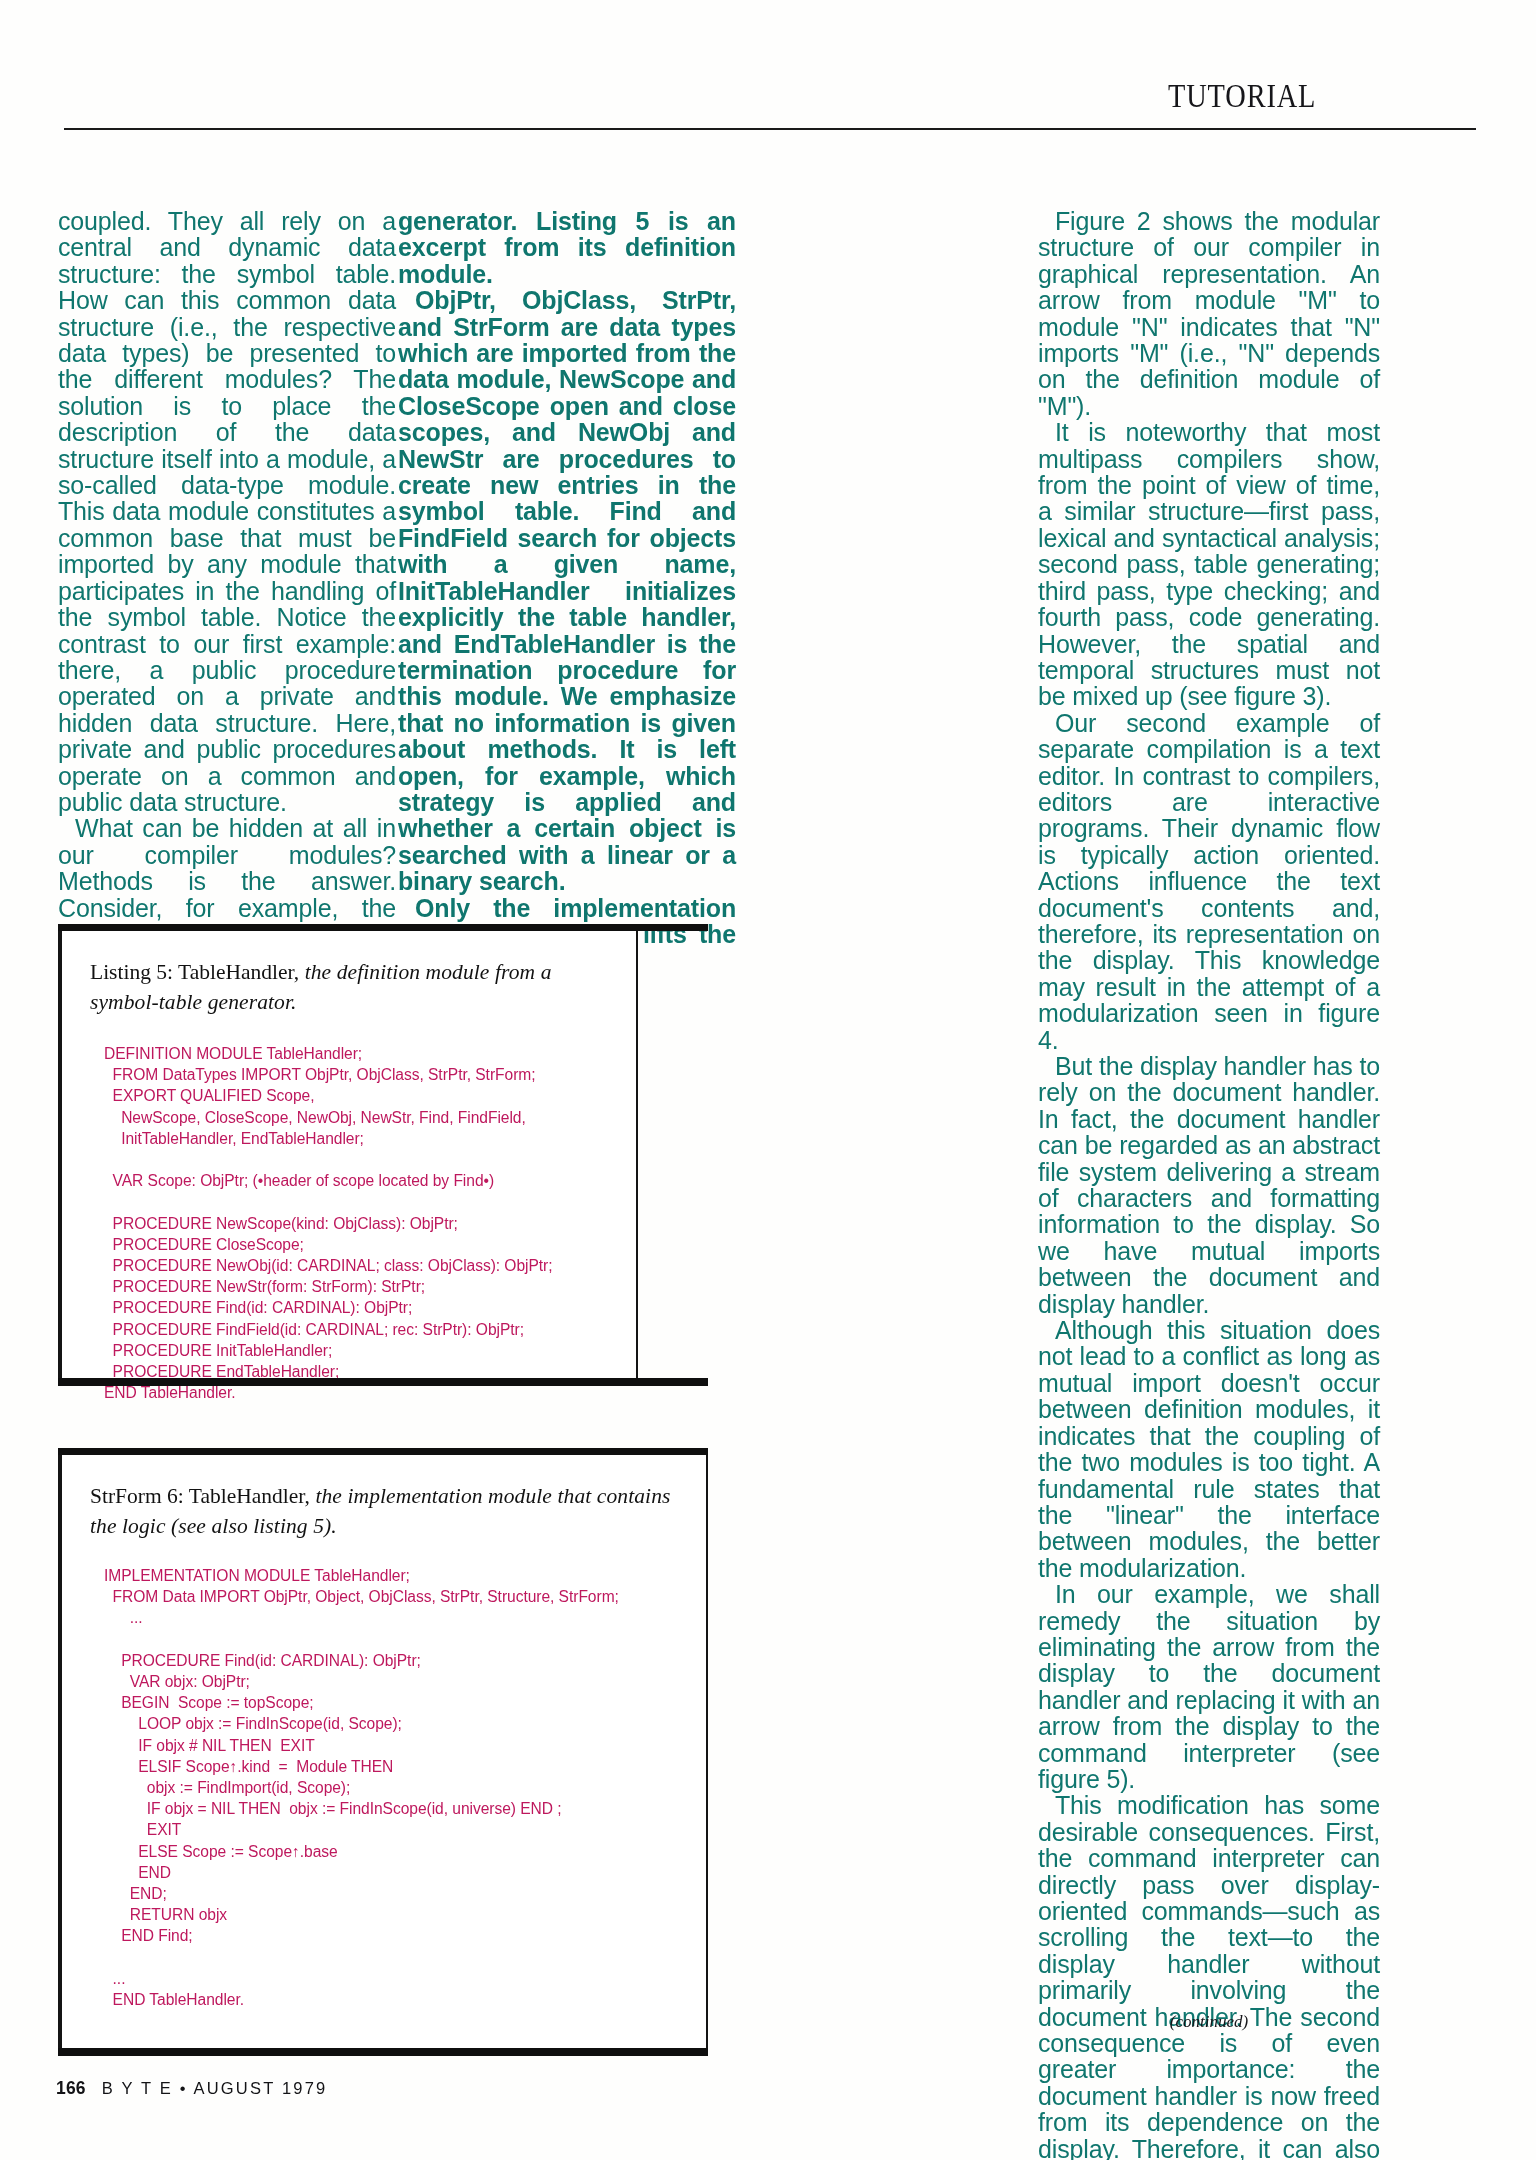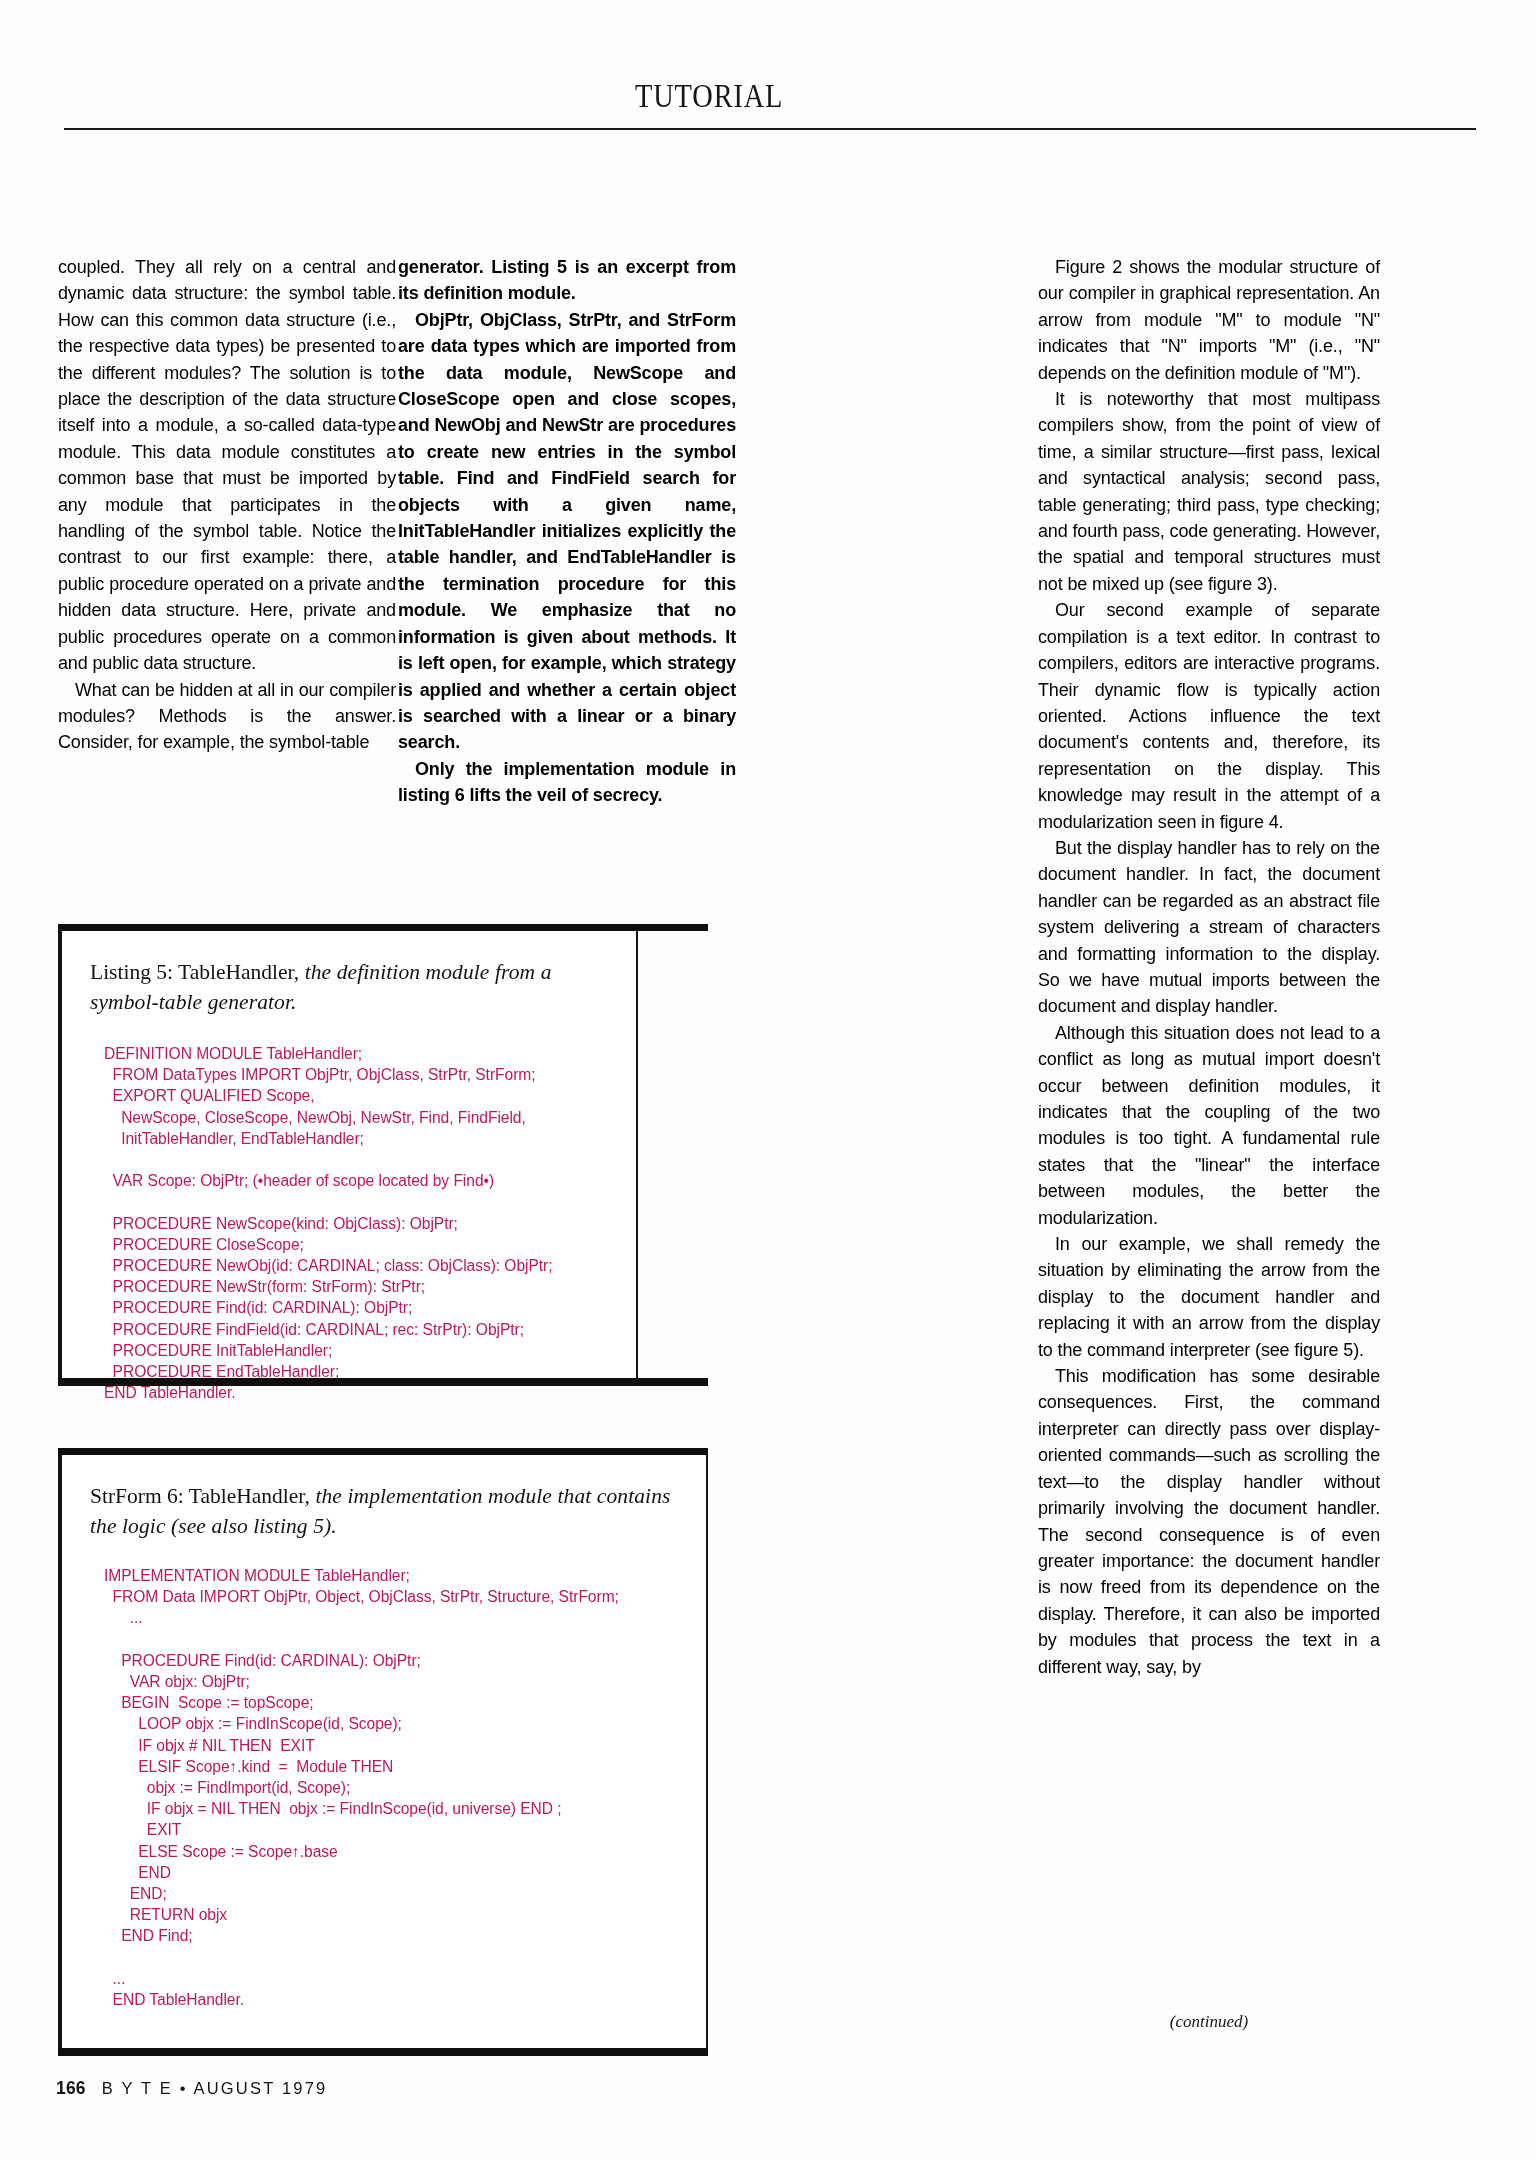--- a/index.html
+++ b/index.html
@@ -23,22 +23,21 @@
     height: 2160px;
     background: #fefefd;
   }
 
   
   .masthead {
     position: absolute;
     left: 0;
     top: 78px;
     width: 1328px;
-    text-align: center;
-    padding-left: 45px;
+    text-align: right;
   }
   .masthead-title {
     font-family: "Liberation Serif", serif;
     font-size: 33px;
     letter-spacing: 1.0px;
     color: #16161a;
     font-weight: 400;
     transform: scaleX(0.86);
     display: inline-block;
   }
@@ -49,26 +48,25 @@
     width: 1412px;
     height: 2px;
     background: #1a1a1a;
   }
 
   
   .col {
     position: absolute;
     top: 208px;
     width: 340px;
-    font-size: 18px;
+    font-size: 25px;
     line-height: 26.4px;
     text-align: justify;
-    color: #000000;
+    color: #0f766e;
     letter-spacing: -0.15px;
-    margin-top: 46px;
   }
   #col1 { left: 58px; width: 338px; }
   #col2 { left: 398px; width: 338px; font-weight: bold; }
   #col3 { left: 1038px; width: 342px; }
 
   .col p {
     margin: 0;
   }
   .col p.indent {
     text-indent: 17px;

